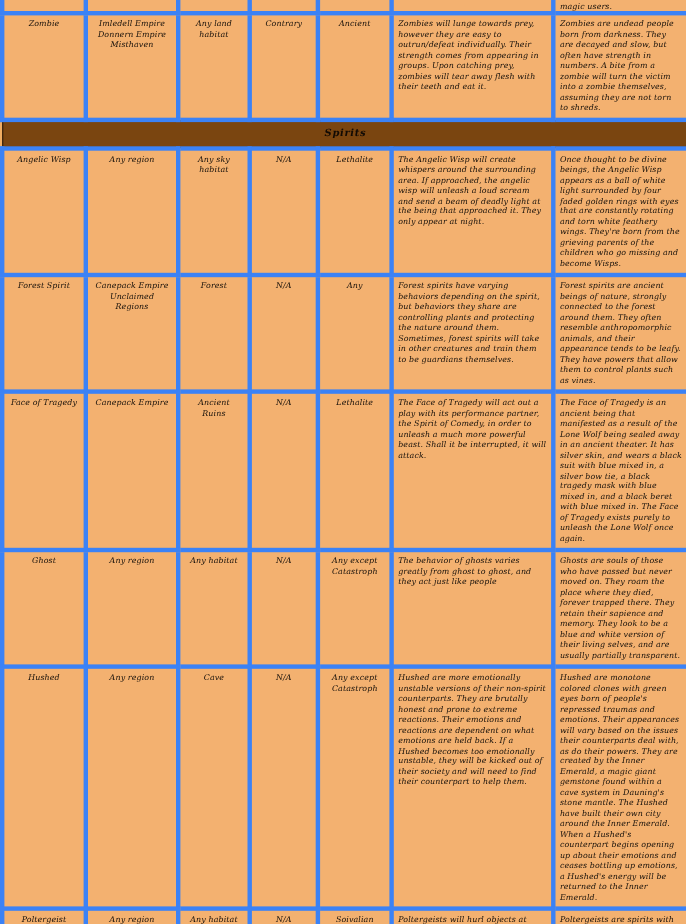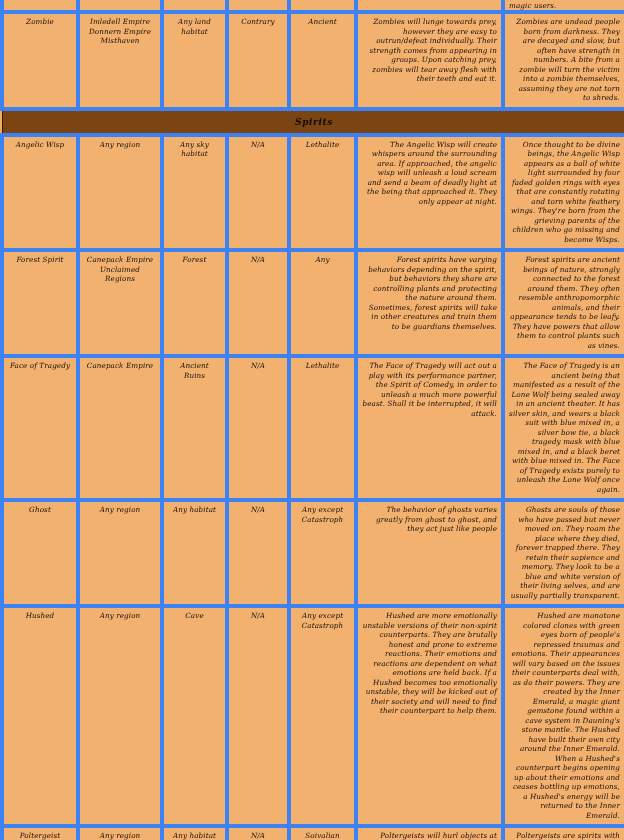--- a/index.html
+++ b/index.html
@@ -43,21 +43,21 @@
   col.c-habitat { width: 65px; }
   col.c-diet    { width: 62px; }
   col.c-weak    { width: 67px; }
   col.c-behav   { width: 147px; }
   col.c-desc    { width: 123px; }
 
   td.center {
     text-align: center;
   }
   td.body-text {
-    text-align: right;
+    text-align: left;
   }
   .cellline { display: block; }
 
   tr.section-row td {
     background: #7a4510;
     border: 1px solid #2e1c09;
     padding: 0;
     height: 22px;
     text-align: center;
     vertical-align: middle;

